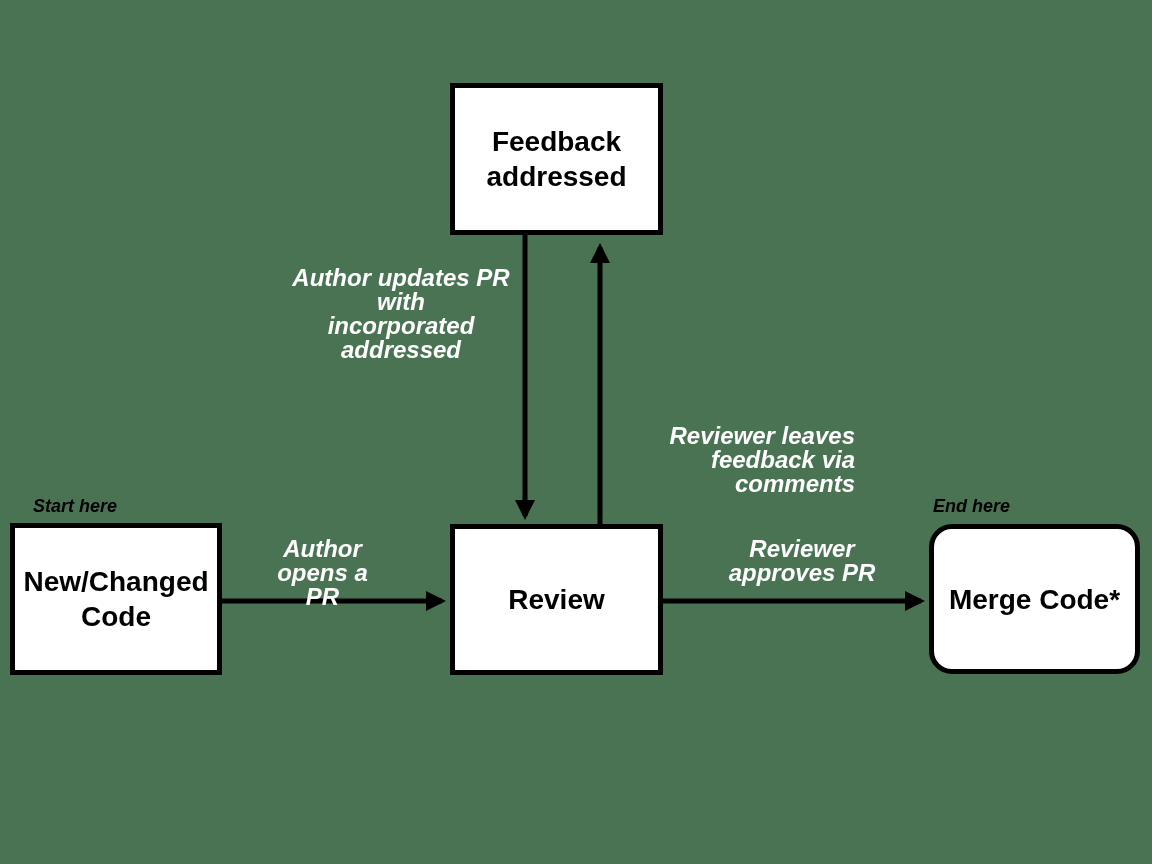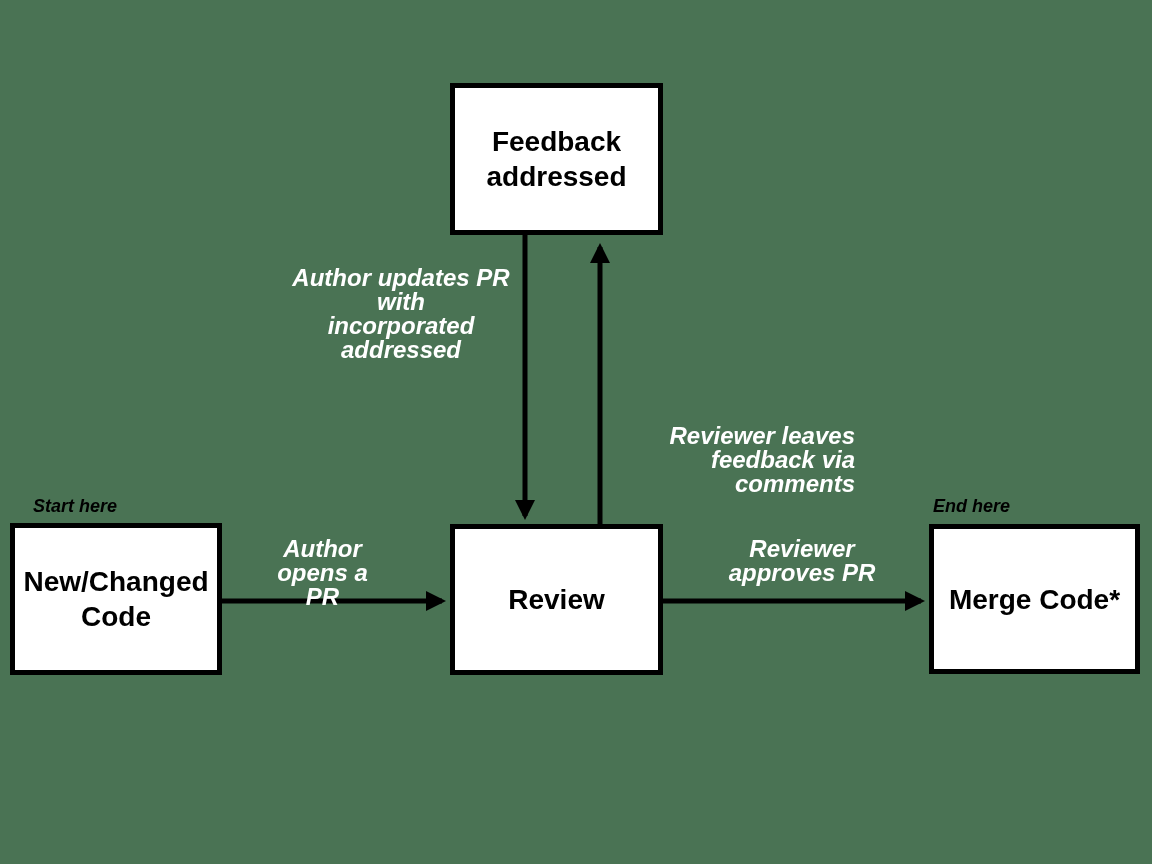--- a/index.html
+++ b/index.html
@@ -35,21 +35,21 @@
   .node-label {
     font-size: 28px;
     font-weight: bold;
     color: #000000;
     text-align: center;
     line-height: 35px;
   }
   .node-feedback { left: 450px; top: 83px;  width: 213px; height: 152px; }
   .node-newcode  { left: 10px;  top: 523px; width: 212px; height: 152px; }
   .node-review   { left: 450px; top: 524px; width: 213px; height: 151px; }
-  .node-merge    { left: 929px; top: 524px; width: 211px; height: 150px; }
+  .node-merge    { left: 929px; top: 524px; width: 211px; height: 150px; border-radius: 23px; }
 
   .edge-label {
     position: absolute;
     font-size: 24px;
     font-weight: bold;
     font-style: italic;
     color: #ffffff;
     line-height: 24px;
     z-index: 3;
   }

